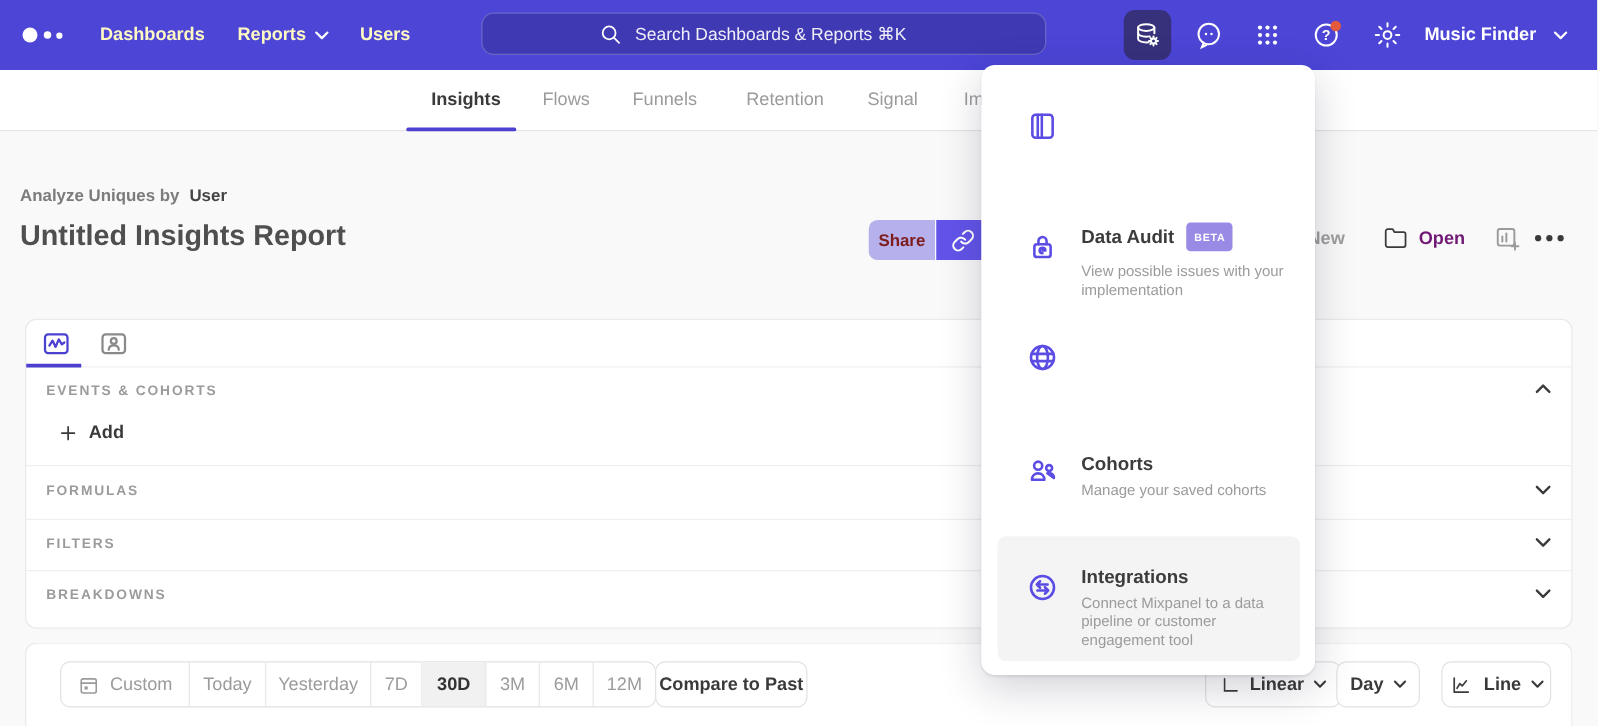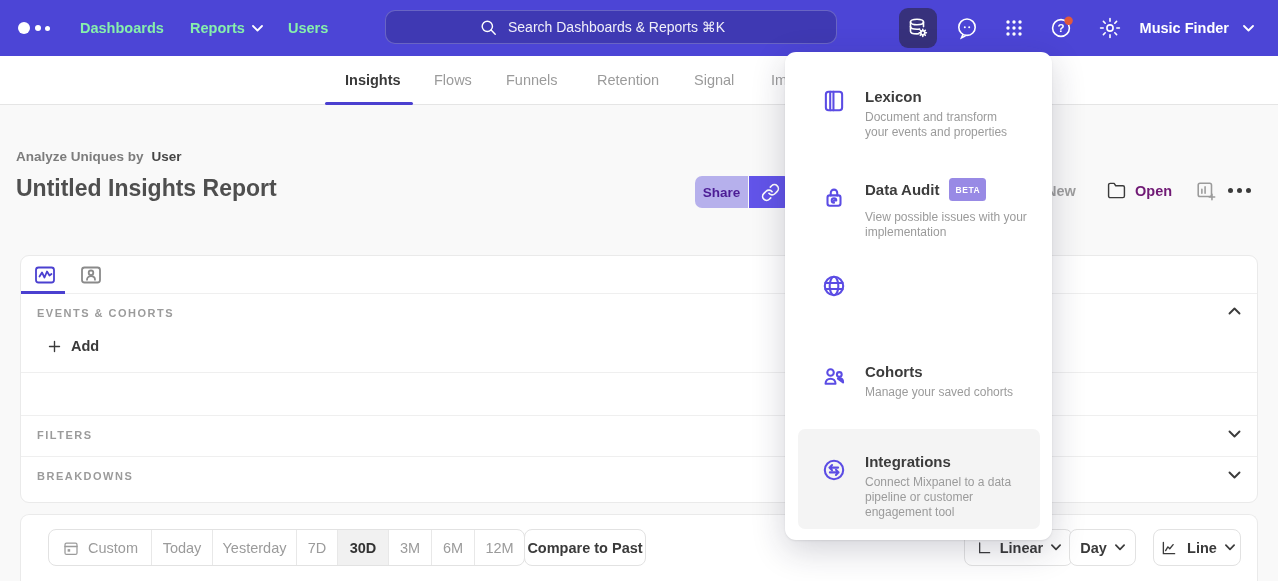--- a/index.html
+++ b/index.html
@@ -8,21 +8,21 @@
   #app { position:relative; width:1278px; height:581px; background:#f9f9f9; overflow:hidden; }
 
   
   .topnav { position:absolute; left:0; top:0; width:1278px; height:56px; background:#4c45d6; z-index:5; }
   .logo { position:absolute; left:18px; top:20px; width:44px; height:16px; }
   .logo i { position:absolute; border-radius:50%; background:#fff; display:block; }
   .logo .d1 { width:12px; height:12px; left:0; top:2px; }
   .logo .d2 { width:6px; height:6px; left:17px; top:5px; }
   .logo .d3 { width:5px; height:5px; left:27px; top:5.5px; }
   .nav-item { position:absolute; top:0; height:56px; display:flex; align-items:center; gap:7px;
-              color:#86efac; font-size:14.5px; font-weight:700; cursor:pointer; }
+              color:#fef9c3; font-size:14.5px; font-weight:700; cursor:pointer; }
   .nav-caret svg { display:block; }
   .search-pill { position:absolute; left:385px; top:10px; width:452px; height:34px; border-radius:10px;
                  background:rgba(0,0,0,0.16); border:1px solid rgba(255,255,255,0.22);
                  display:flex; align-items:center; justify-content:center; gap:10px; }
   .search-pill input { background:transparent; border:none; outline:none; color:#fdba74;
                  font-size:14px; width:235px; font-family:"Liberation Sans",sans-serif; }
   .search-pill input::placeholder { color:rgba(255,255,255,0.92); opacity:1; }
   .nav-icon-btn { position:absolute; top:8px; width:38px; height:40px; border-radius:9px;
                  display:flex; align-items:center; justify-content:center; cursor:pointer; }
   .nav-icon-btn.active { background:#37317c; }
@@ -36,21 +36,21 @@
           font-size:14.5px; color:#9b9b9b; cursor:pointer; }
   .rtab.active { color:#3a3a3a; font-weight:700; }
   .rtab-underline { position:absolute; left:325px; top:46px; width:88px; height:3px; background:#4b40d0; border-radius:2px; }
 
   
   .analyze-line { position:absolute; left:16px; top:149px; font-size:13.5px; color:#7c7c7c; font-weight:700; }
   .analyze-line .entity { color:#454545; margin-left:8px; }
   .report-title { position:absolute; left:16px; top:175px; font-size:23px; font-weight:700; color:#4f4f4f; cursor:text; }
 
   .share-group { position:absolute; left:695px; top:176px; height:32px; display:flex; }
-  .share-btn { width:53px; height:32px; background:#b6b0ec; color:#4c1d95; font-size:13.5px; font-weight:700;
+  .share-btn { width:53px; height:32px; background:#b6b0ec; color:#7f1d1d; font-size:13.5px; font-weight:700;
                border:none; border-radius:7px 0 0 7px; display:flex; align-items:center; justify-content:center; cursor:pointer; }
   .link-btn { width:42px; height:32px; background:#6254e9; border:none; border-radius:0 7px 7px 0;
               display:flex; align-items:center; justify-content:center; cursor:pointer; margin-left:1px; }
   .hdr-new  { left:1046px; color:#9e9e9e; font-size:14.5px; font-weight:700; position:absolute; top:183px; cursor:pointer; }
   .hdr-open { position:absolute; left:1106px; top:181px; display:flex; align-items:center; gap:8px;
               color:#701a75; font-size:14.5px; font-weight:700; cursor:pointer; }
   .hdr-addchart { position:absolute; left:1195px; top:180px; cursor:pointer; }
   .hdr-more { position:absolute; left:1228px; top:188px; display:flex; gap:4px; cursor:pointer; }
   .hdr-more i { width:5px; height:5px; border-radius:50%; background:#3b3b3b; display:block; }
 
@@ -294,20 +294,28 @@
       <span>
         <svg width="15" height="15" viewBox="0 0 24 24" fill="none" stroke="#3a3a3a" stroke-width="2.2" stroke-linecap="round">
             <path d="M12 4v16M4 12h16"></path>
           </svg>
       </span>
       <span>Add</span>
     </div>
 
     <div class="divider" style="top:116px;"></div>
 
+    <div class="sec-row" style="top:116px; height:43px;">
+      <div class="sec-label" style="position:absolute; left:16px; top:15px;">FORMULAS</div>
+      <span class="sec-chevron" style="top:16px;">
+        <svg width="13" height="8" viewBox="0 0 13 8">
+            <polyline points="1.5,1.5 6.5,6.5 11.5,1.5" fill="none" stroke="#3b3b3b" stroke-width="1.9" stroke-linecap="round" stroke-linejoin="round"></polyline>
+          </svg>
+      </span>
+    </div>
 
     <div class="divider" style="top:159px;"></div>
 
     <div class="sec-row" style="top:159px; height:41px;">
       <div class="sec-label" style="position:absolute; left:16px; top:14px;">FILTERS</div>
       <span class="sec-chevron" style="top:15px;">
         <svg width="13" height="8" viewBox="0 0 13 8">
             <polyline points="1.5,1.5 6.5,6.5 11.5,1.5" fill="none" stroke="#3b3b3b" stroke-width="1.9" stroke-linecap="round" stroke-linejoin="round"></polyline>
           </svg>
       </span>
@@ -406,26 +414,20 @@
   <div class="popup">
     <div class="menu-highlight"></div>
 
     <div class="menu-item" style="top:36px; height:72px;">
       <span class="mi-icon">
         <svg width="26" height="26" viewBox="0 0 24 24" fill="none" stroke="#5b4ce4" stroke-width="1.9" stroke-linecap="round">
           <rect x="4.5" y="3.5" width="15" height="17" rx="2.5"></rect>
           <path d="M8.5 3.5v17M11.5 3.5v17"></path>
         </svg>
       </span>
-      <div class="mi-text">
-        <div class="mi-title">
-            <span>Lexicon</span>
-          </div>
-        <div class="mi-desc" style="width:152px;">Document and transform your events and properties</div>
-      </div>
     </div>
 
     <div class="menu-item" style="top:126px; height:84px;">
       <span class="mi-icon" style="top:6px;">
         <svg width="26" height="26" viewBox="0 0 24 24" fill="none" stroke="#5b4ce4" stroke-width="1.9" stroke-linecap="round" stroke-linejoin="round">
           <path d="M9 10.5V8.2a3 3 0 0 1 6 0v2.3"></path>
           <rect x="6" y="10.5" width="12" height="9.5" rx="2"></rect>
           <path d="M12 17.2c-1.2 0-2.1-.9-2.1-2s.9-2 2.1-2 2.1.9 2.1 2h-2.1"></path>
         </svg>
       </span>

